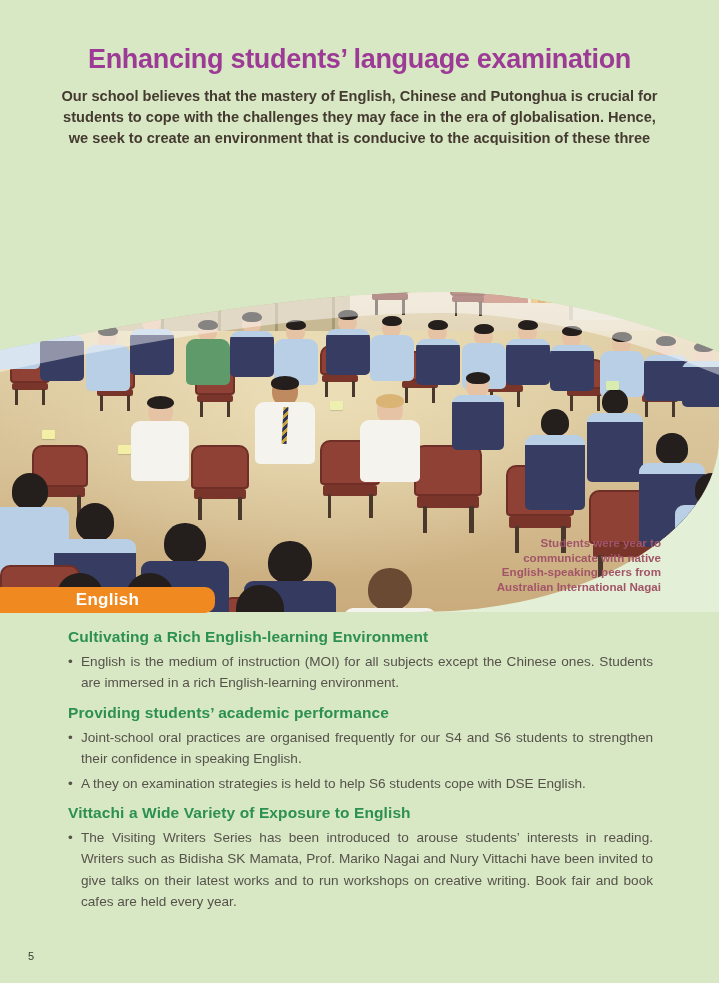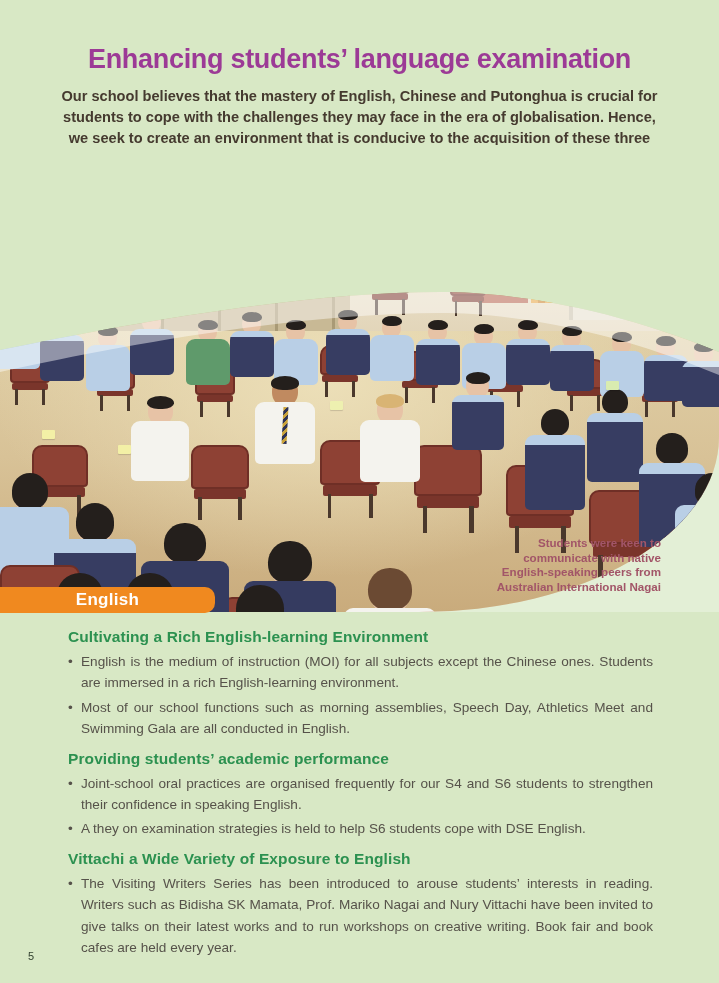--- a/index.html
+++ b/index.html
@@ -522,35 +522,34 @@
         <div class="paper" style="left: 118px; top: 300px; width: 13px; height: 9px; background: rgb(243, 240, 166);"></div>
       </div>
     <svg class="top-cap" width="719" height="240" viewBox="0 0 719 240">
       <path d="M0,205 C120,180 300,147 440,147 C510,147 610,162 719,207 L719,230 C610,184 510,168 440,168 C300,168 120,200 0,227 Z" fill="rgba(255,255,255,0.45)"></path>
       <path d="M0,0 H719 V207 C610,162 510,147 440,147 C300,147 120,180 0,205 Z" fill="#d8e8c5"></path>
     </svg>
   </div>
 </div>
 
 <div class="photo-caption">
-  <div>Students were keen to</div>
+  <div>Students were year to</div>
   <div>communicate with native</div>
   <div>English-speaking peers from</div>
   <div>Australian International Nagai</div>
 </div>
 
 <div class="section-banner">
   <span>English</span>
 </div>
 
 <main class="content">
   <section>
     <h2>Cultivating a Rich English-learning Environment</h2>
     <div class="bullet">English is the medium of instruction (MOI) for all subjects except the Chinese ones. Students are immersed in a rich English-learning environment.</div>
-    <div class="bullet">Most of our school functions such as morning assemblies, Speech Day, Athletics Meet and Swimming Gala are all conducted in English.</div>
   </section>
   <section>
     <h2>Providing students’ academic performance</h2>
     <div class="bullet">Joint-school oral practices are organised frequently for our S4 and S6 students to strengthen their confidence in speaking English.</div>
     <div class="bullet">A they on examination strategies is held to help S6 students cope with DSE English.</div>
   </section>
   <section>
     <h2>Vittachi a Wide Variety of Exposure to English</h2>
     <div class="bullet">The Visiting Writers Series has been introduced to arouse students’ interests in reading. Writers such as Bidisha SK Mamata, Prof. Mariko Nagai and Nury Vittachi have been invited to give talks on their latest works and to run workshops on creative writing. Book fair and book cafes are held every year.</div>
   </section>

